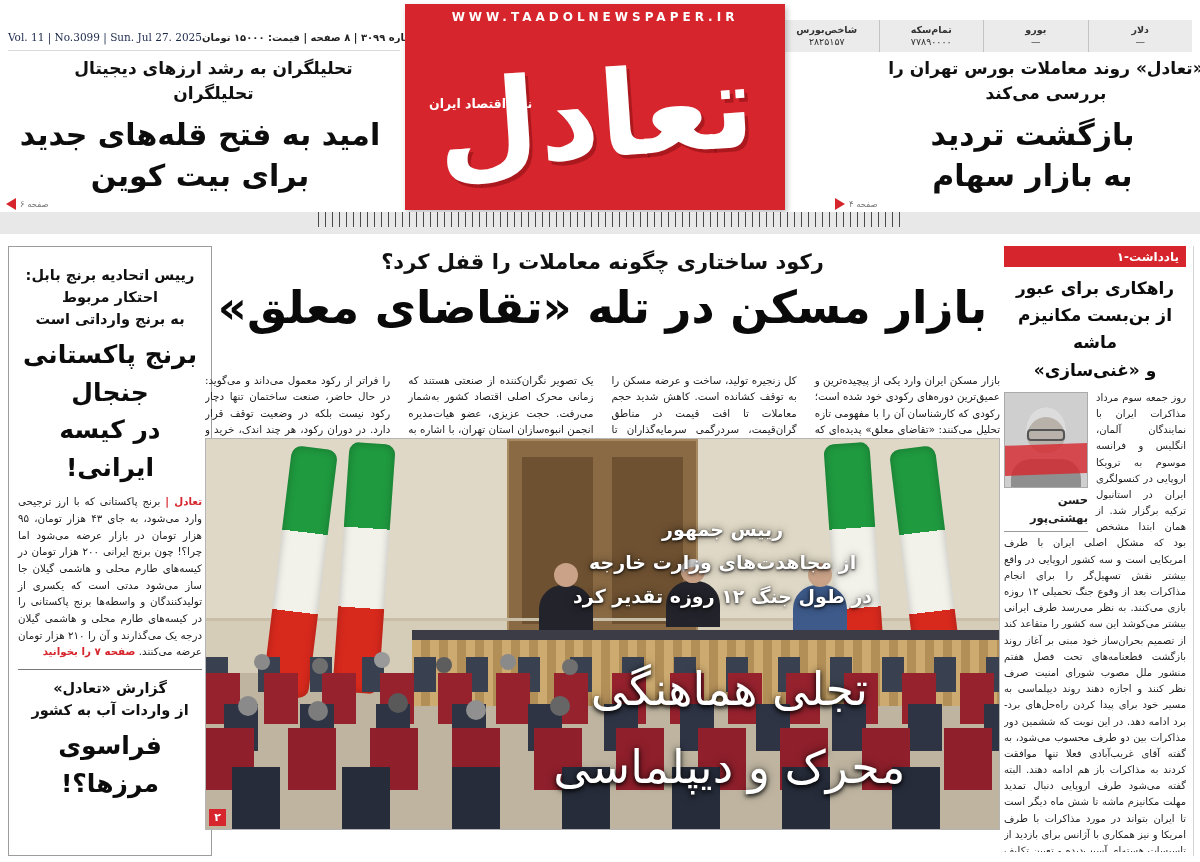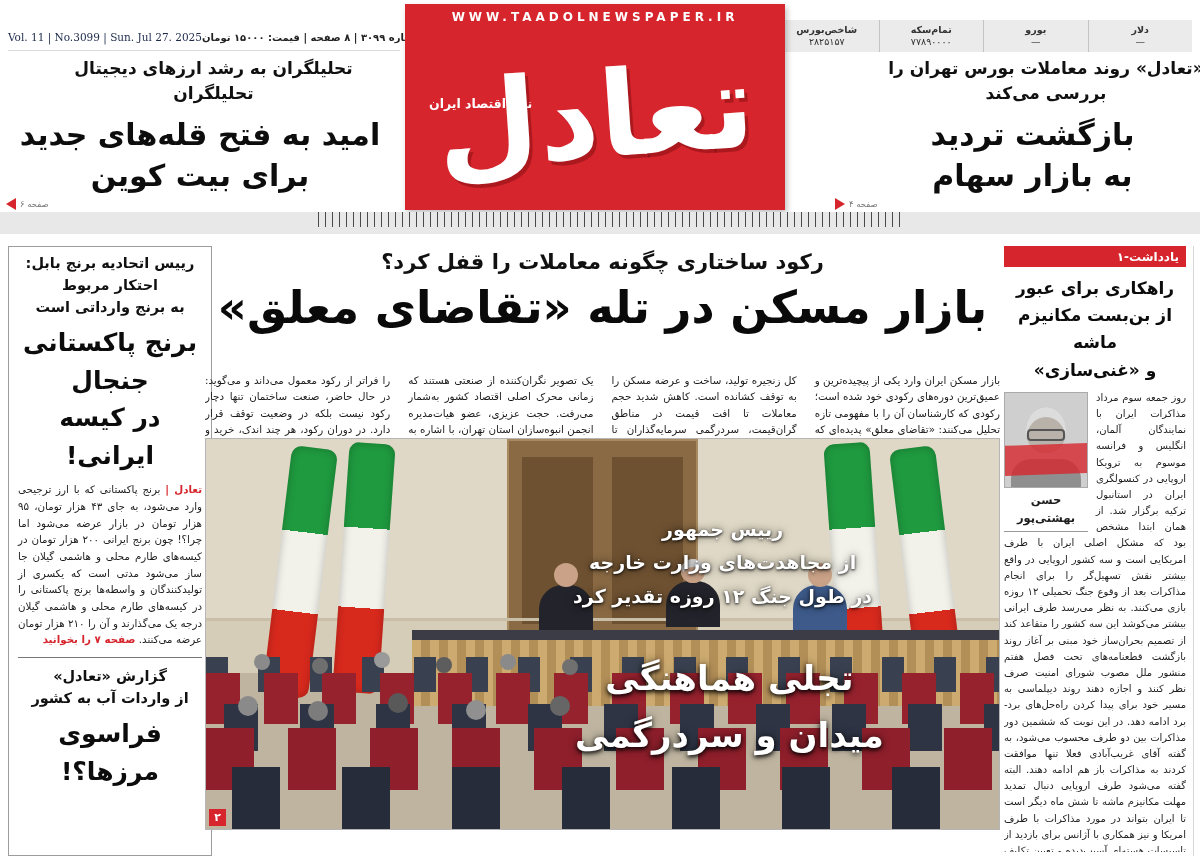--- a/index.html
+++ b/index.html
@@ -33,21 +33,21 @@
   .top-story{position:absolute;top:56px;direction:rtl;text-align:center;}
   .ts-left{left:0;width:400px;} .ts-right{left:785px;width:407px;margin-left:44px;}
   .ts-kicker{font-size:17px;font-weight:700;line-height:1.45;color:#111;padding-left:27px;}
   .ts-headline{margin-top:10px;font-size:30px;font-weight:800;line-height:1.35;color:#0d0d0d;}
   .page-ref{position:absolute;top:142px;left:6px;display:flex;align-items:center;gap:4px;direction:ltr;}
   .tri{width:0;height:0;border-top:6px solid transparent;border-bottom:6px solid transparent;}
   .tri-l{border-right:10px solid #d6252c;} .tri-r{border-left:10px solid #d6252c;}
   .page-ref-text{font-size:8.5px;color:#777;direction:rtl;}
   
   .left-box{position:absolute;left:8px;top:246px;width:204px;height:610px;border:1px solid #9c9c9c;
-            padding:6px 9px;box-sizing:border-box;direction:rtl;}
+            padding:18px 9px;box-sizing:border-box;direction:rtl;}
   .lb-kicker{font-size:14.5px;font-weight:700;text-align:center;line-height:1.5;color:#111;}
   .lb-headline{font-size:25px;font-weight:800;text-align:center;line-height:1.5;color:#0c0c0c;margin:6px 0 7px;}
   .lb-body{font-size:10.3px;line-height:1.62;text-align:justify;color:#1c1c1c;}
   .red-inline{color:#d6252c;font-weight:700;}
   .lb-divider{border-top:1px solid #777;margin:9px 0 8px;}
   
   .main-kicker{position:absolute;left:205px;top:250px;width:795px;text-align:center;direction:rtl;
                font-size:21px;font-weight:700;color:#111;}
   .main-headline{position:absolute;left:205px;top:281px;width:795px;text-align:center;direction:rtl;
                  font-size:45px;font-weight:800;color:#0a0a0a;letter-spacing:-1px;}
@@ -71,33 +71,33 @@
   .figure .head{position:absolute;left:50%;top:-22px;transform:translateX(-50%);width:24px;height:24px;
                 border-radius:50%;background:#c9a287;}
   .figure.white-hair .head{box-shadow:inset 0 -6px 0 #c9a287, inset 0 8px 0 #d9d9d9;}
   .aud-chairs{position:absolute;left:0;right:0;}
   .aud-suits{position:absolute;left:0;right:0;}
   .heads{position:absolute;width:16px;height:16px;border-radius:50%;background:#8a8a8a;}
   .photo-kicker{position:absolute;right:16%;top:19%;direction:rtl;text-align:center;color:#fff;
                 font-size:19px;font-weight:700;line-height:1.75;
                 text-shadow:0 1px 3px rgba(0,0,0,.95),0 0 8px rgba(0,0,0,.6);}
   .photo-title{position:absolute;right:3%;top:54%;width:62%;direction:rtl;text-align:center;color:#fff;
-               font-size:34px;font-weight:700;line-height:1.7;
+               font-size:46px;font-weight:400;line-height:1.7;
                text-shadow:0 2px 4px rgba(0,0,0,.95),0 0 10px rgba(0,0,0,.55);}
   .page-marker{position:absolute;left:3px;bottom:3px;width:17px;height:17px;background:#d6252c;color:#fff;
                display:flex;align-items:center;justify-content:center;font-size:11px;font-weight:700;}
   
   .note{position:absolute;left:1004px;top:246px;width:190px;height:610px;direction:rtl;
         border-right:1px solid #d5d5d5;padding-right:7px;box-sizing:border-box;}
   .note-header{background:#d6252c;color:#fff;font-size:12px;font-weight:700;height:21px;
                display:flex;align-items:center;padding:0 7px;}
   .note-title{font-size:17px;font-weight:800;text-align:center;line-height:1.6;margin:8px 0 6px;color:#0c0c0c;}
   .note-bodywrap{position:relative;font-size:10px;line-height:1.62;text-align:justify;color:#1d1d1d;
                  height:462px;overflow:hidden;}
-  .portrait{float:left;width:84px;margin:2px 8px 2px 0;text-align:center;}
+  .portrait{float:left;width:84px;margin:2px 8px 2px 0;}
   .portrait-img{position:relative;width:84px;height:96px;background:#cfcfcf;border:1px solid #aaa;
                 box-sizing:border-box;overflow:hidden;}
   .p-head{position:absolute;left:50%;top:14px;transform:translateX(-50%);width:40px;height:46px;
           border-radius:50% 50% 46% 46%;background:#b9b2ab;box-shadow:inset 0 10px 0 #dcdcdc;}
   .p-glasses{position:absolute;left:50%;top:36px;transform:translateX(-50%);width:34px;height:8px;
              border:2px solid #555;border-radius:4px;background:transparent;}
   .p-body{position:absolute;left:50%;bottom:-6px;transform:translateX(-50%);width:70px;height:34px;
           border-radius:20px 20px 0 0;background:#8f8f8f;}
   .stamp{position:absolute;left:-40px;top:52px;width:130px;height:30px;background:rgba(214,37,44,.8);
          transform:rotate(-2deg);}
@@ -228,21 +228,21 @@
     <div class="aud-suits" style="top:84%;height:16%;background:repeating-linear-gradient(90deg,rgba(0,0,0,0) 0 26px,#262c3a 26px 74px,rgba(0,0,0,0) 74px 110px);"></div>
     <div class="heads" style="left:6%;top:55%;box-shadow:58px 4px 0 #6f6f6f,120px -2px 0 #9a9a9a,182px 3px 0 #5d5d5d,246px 0 0 #8a8a8a,308px 5px 0 #707070;"></div>
     <div class="heads" style="left:4%;top:66%;width:20px;height:20px;box-shadow:70px 5px 0 #7c7c7c,150px -3px 0 #595959,228px 4px 0 #909090,312px 0 0 #666;"></div>
     <div class="photo-kicker">
       <div>رییس جمهور</div>
       <div>از مجاهدت‌های وزارت خارجه</div>
       <div>در طول جنگ ۱۲ روزه تقدیر کرد</div>
     </div>
     <div class="photo-title">
       <div>تجلی هماهنگی</div>
-      <div>میدان و سردرگمی</div>
+      <div>محرک و دیپلماسی</div>
     </div>
     <div class="page-marker">۲</div>
   </div>
 
   <div class="note">
     <div class="note-header">یادداشت-۱</div>
     <div class="note-title">
       <div>راهکاری برای عبور</div>
       <div>از بن‌بست مکانیزم ماشه</div>
       <div>و «غنی‌سازی»</div>

